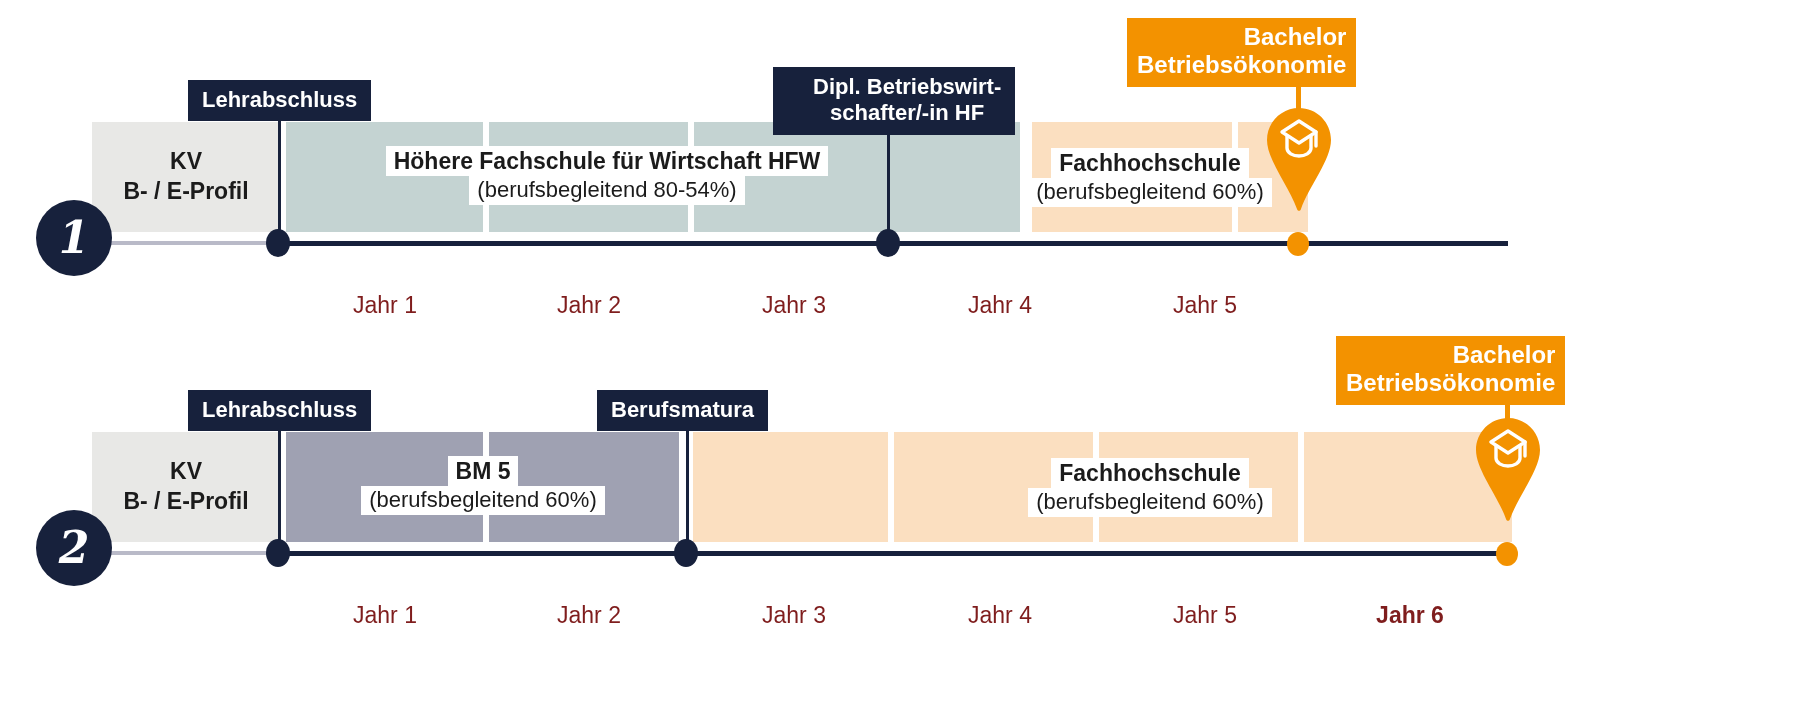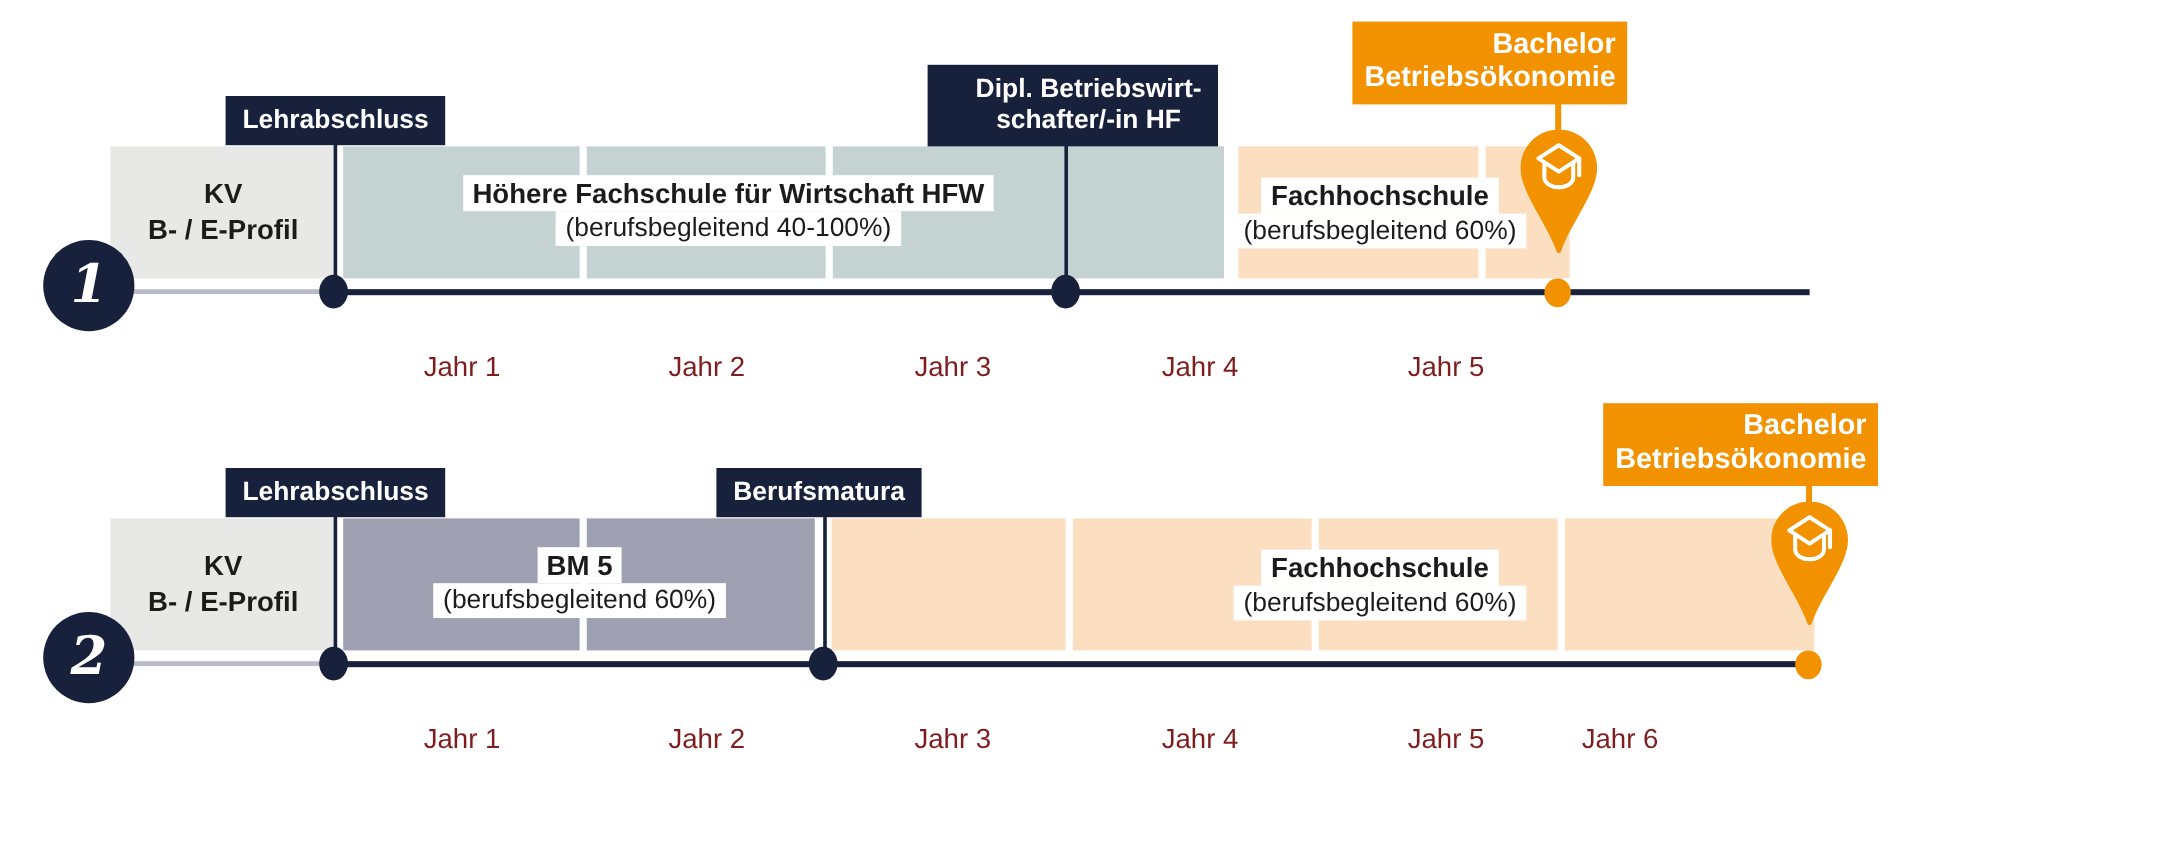--- a/index.html
+++ b/index.html
@@ -167,34 +167,34 @@
       <div class="seg peach" style="left:1146px; width:70px;"></div>
     </div>
 
     <div class="caption kv" style="left:92px; top:146px; width:188px;">
       <span class="l1">KV</span><br>
       <span class="l2">B- / E-Profil</span>
     </div>
 
     <div class="caption" style="left:286px; top:146px; width:642px;">
       <span class="l1">Höhere Fachschule für Wirtschaft HFW</span><br>
-      <span class="l2">(berufsbegleitend 40-100%)</span>
+      <span class="l2">(berufsbegleitend 80-54%)</span>
     </div>
 
     <div class="caption" style="left:1000px; top:148px; width:300px;">
       <span class="l1">Fachhochschule</span><br>
       <span class="l2">(berufsbegleitend 60%)</span>
     </div>
 
     <div class="stem" style="left:278px; top:113px; height:132px;"></div>
     <div class="flag" style="left:188px; top:80px;">Lehrabschluss</div>
     <div class="dot" style="left:266px; top:229px;"></div>
 
     <div class="stem" style="left:887px; top:113px; height:132px;"></div>
-    <div class="flag two-line" style="left:773px; top:54px;padding-left:40px;">
+    <div class="flag two-line" style="left:773px; top:67px;padding-left:40px;">
       <span>Dipl. Betriebswirt-</span><br>
       <span>schafter/-in HF</span>
     </div>
     <div class="dot" style="left:876px; top:229px;"></div>
 
     <div class="pin-wrap" style="left:0; top:0;">
       <div class="pin-stem" style="left:1296px; top:60px; height:70px;"></div>
       <div class="pin-badge" style="left:1127px; top:18px;">
         <span class="pb1" style="display:block;text-align:right;background:#f39200;">Bachelor</span>
         <span class="pb2" style="display:block;text-align:right;background:#f39200;">Betriebsökonomie</span>
@@ -276,16 +276,16 @@
         </svg>
       </div>
       <div class="dot orange" style="left:1496px; top:174px;"></div>
     </div>
 
     <div class="year" style="left:385px; top:234px;">Jahr 1</div>
     <div class="year" style="left:589px; top:234px;">Jahr 2</div>
     <div class="year" style="left:794px; top:234px;">Jahr 3</div>
     <div class="year" style="left:1000px; top:234px;">Jahr 4</div>
     <div class="year" style="left:1205px; top:234px;">Jahr 5</div>
-    <div class="year" style="left:1350px; top:234px;">Jahr 6</div>
+    <div class="year" style="left:1410px; top:234px;font-weight:bold;">Jahr 6</div>
   </div>
 
 </div>
 
 </body></html>

